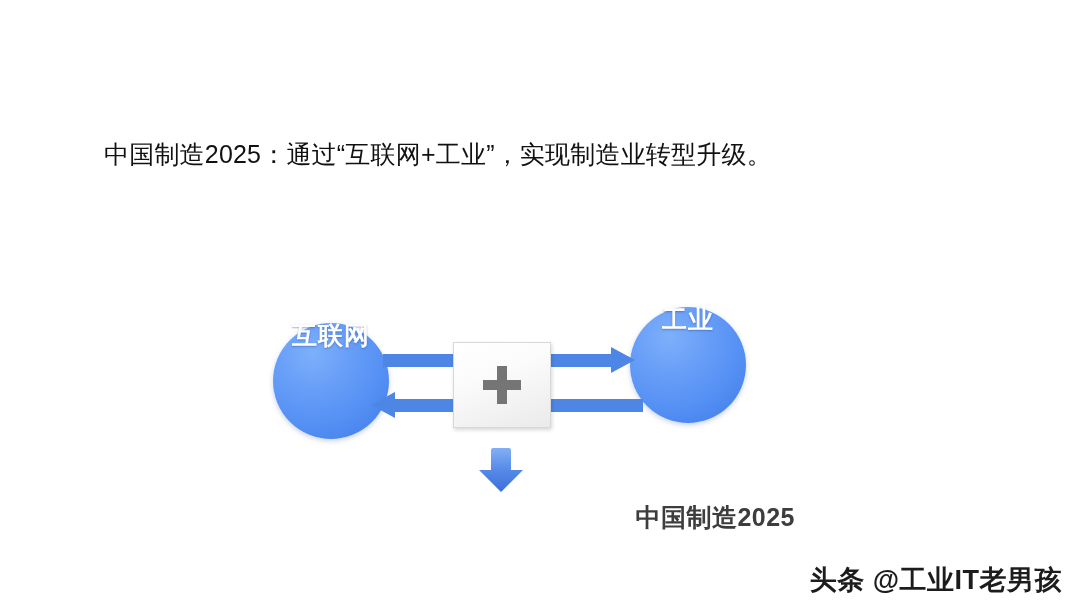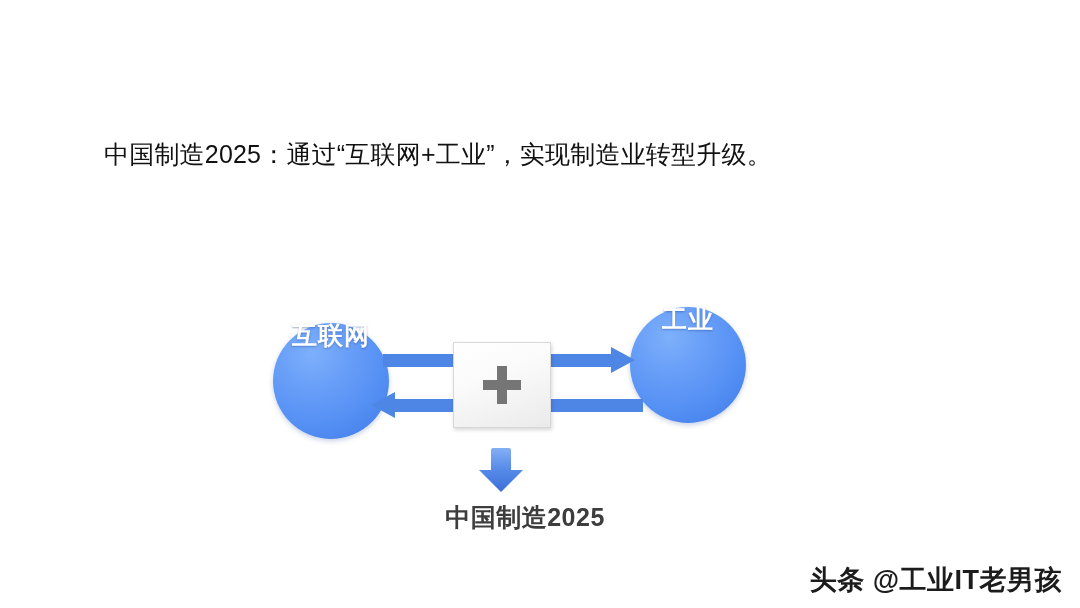--- a/index.html
+++ b/index.html
@@ -158,21 +158,21 @@
     width: 48px;
     height: 48px;
   }
   #down-arrow svg { display: block; }
 
   #result-label {
     position: absolute;
     left: 0;
     top: 196px;
     width: 540px;
-    text-align: center;
+    text-align: right;
     font-size: 25px;
     font-weight: 700;
     color: #3d3d3d;
     letter-spacing: 0.5px;
   }
 
   
   #watermark {
     position: absolute;
     right: 18px;

